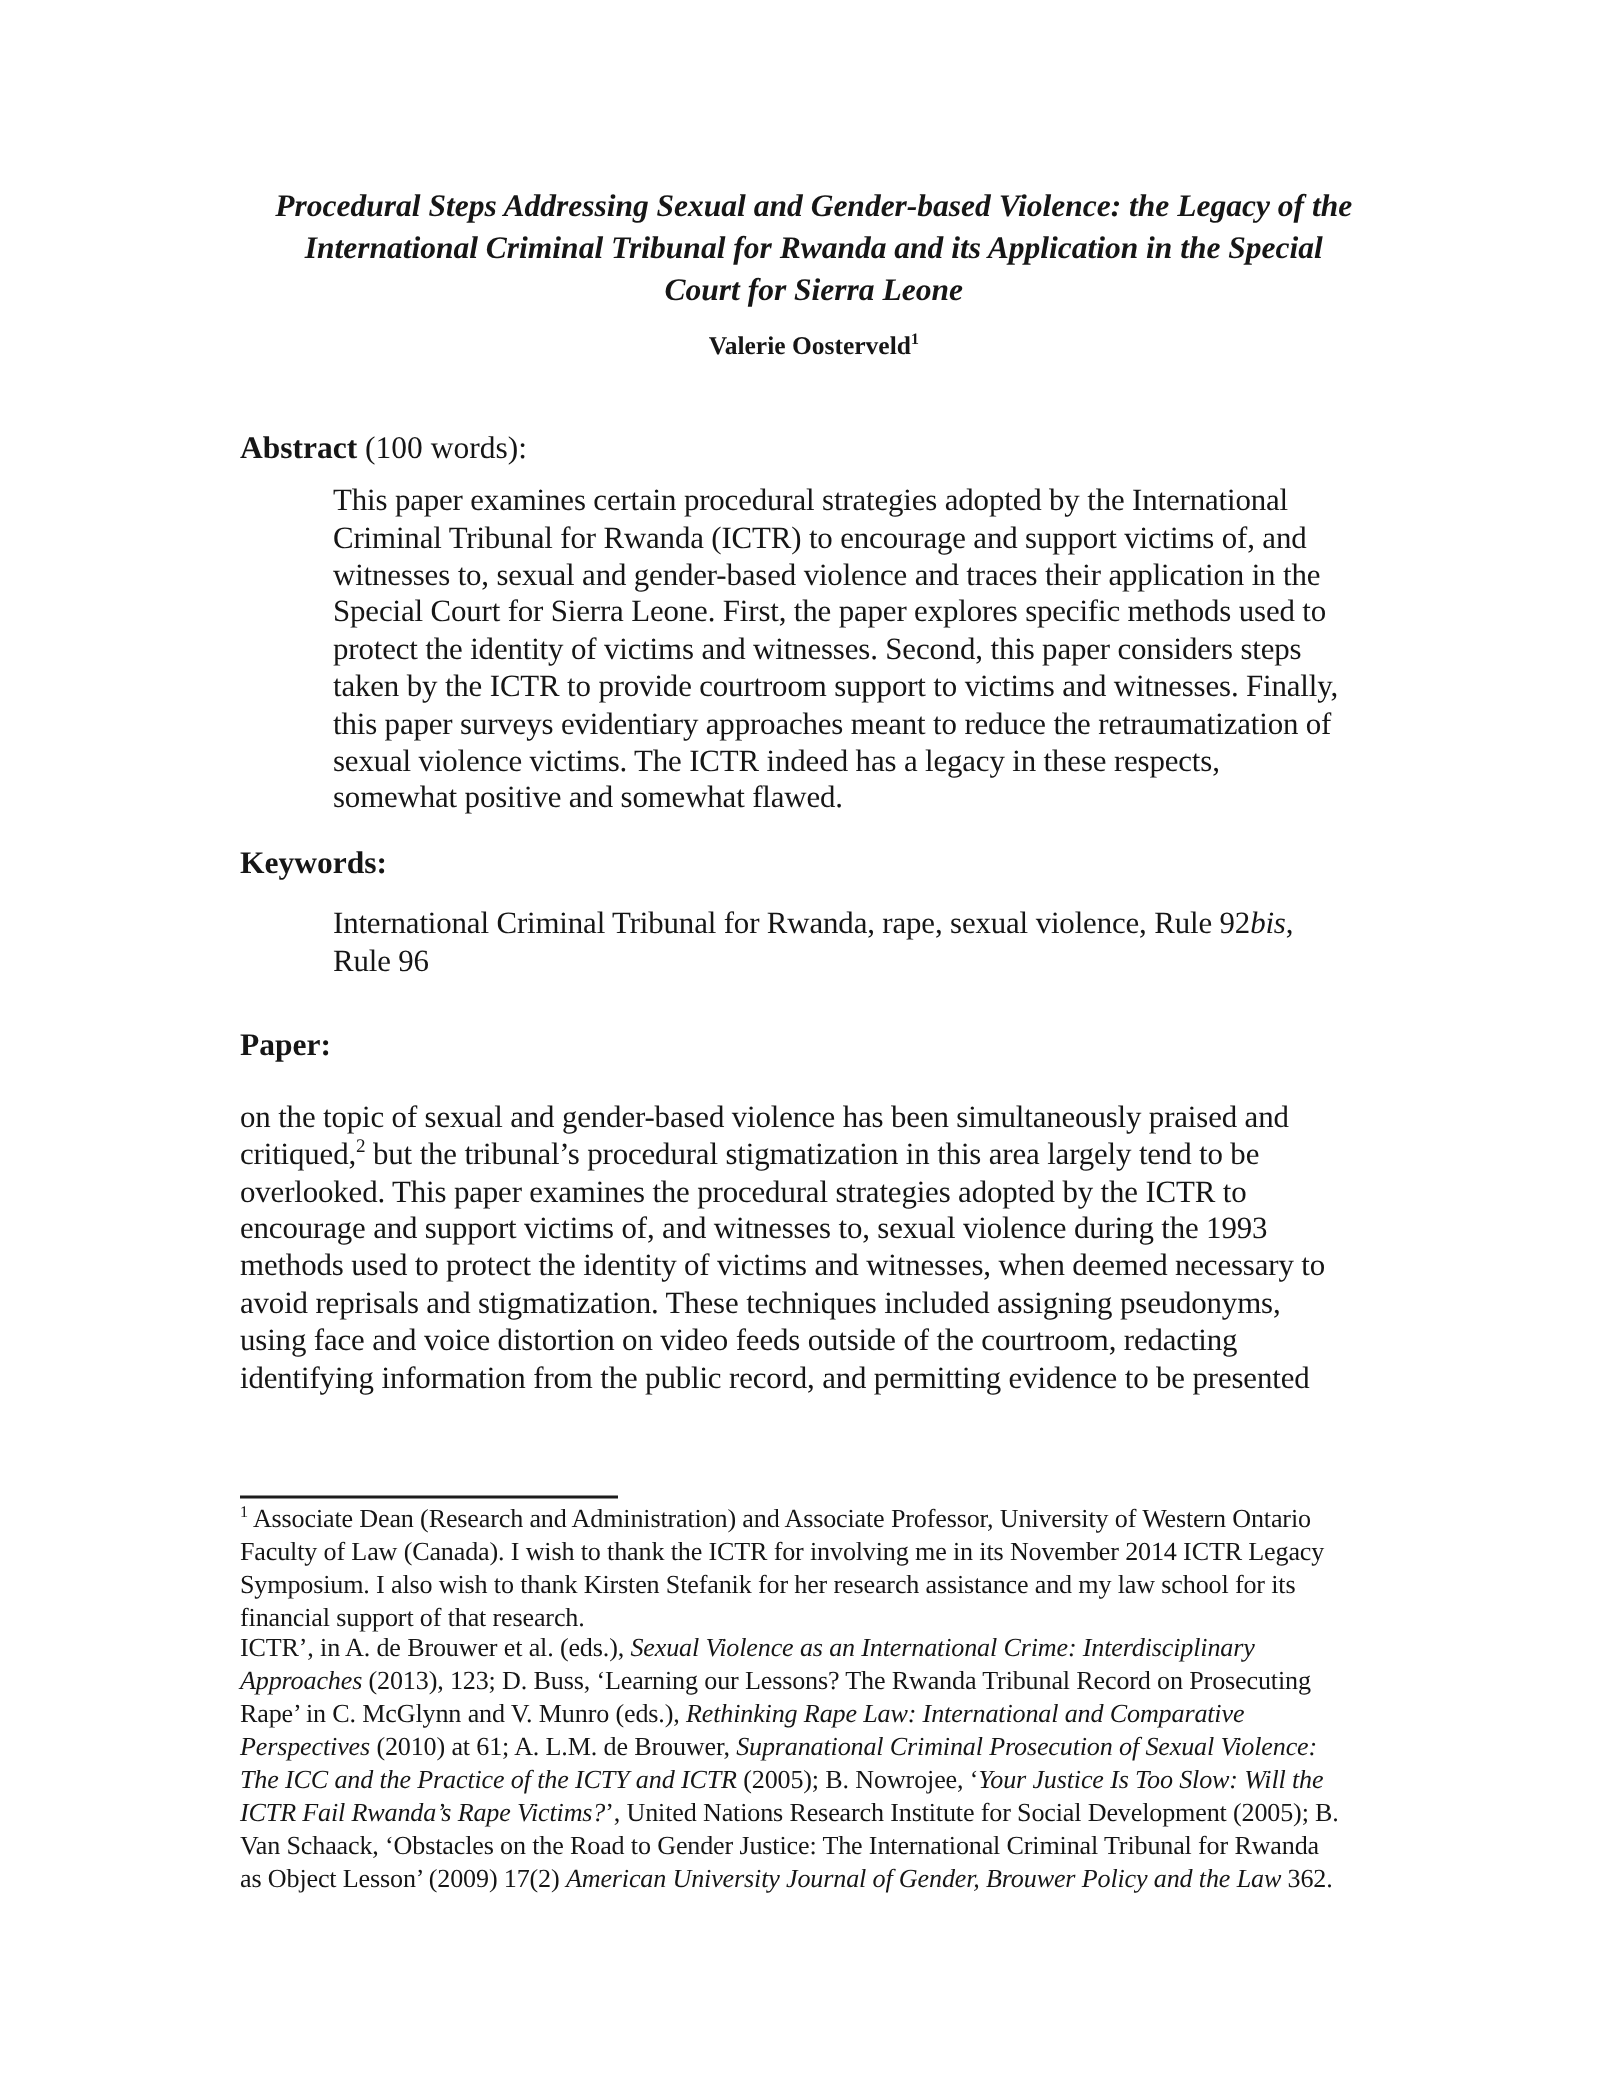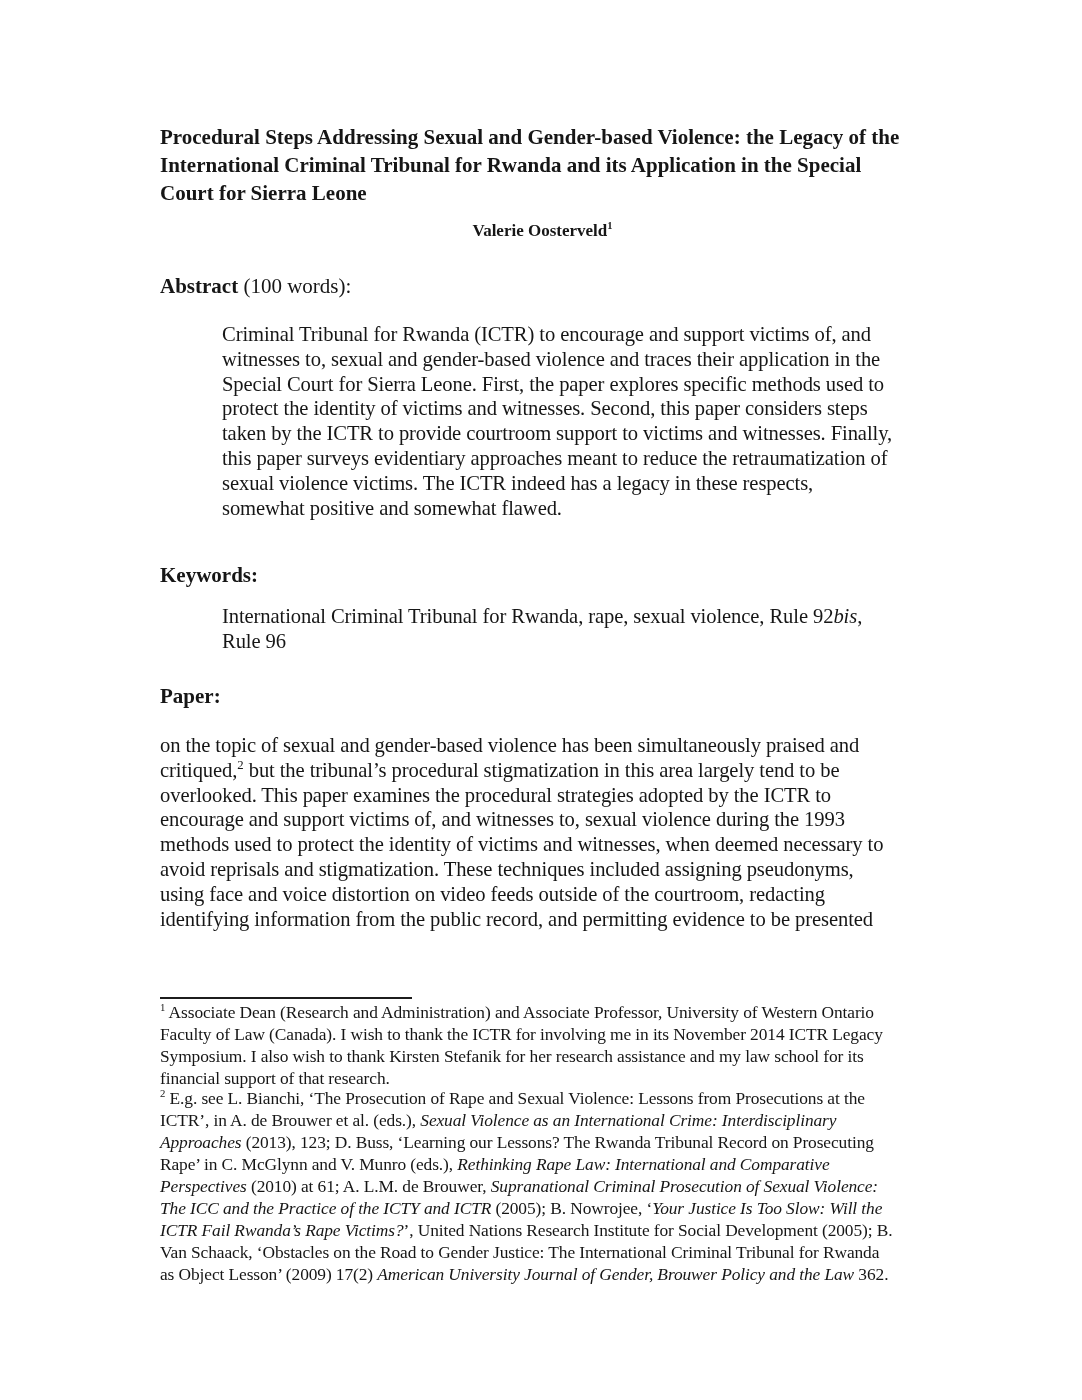--- a/index.html
+++ b/index.html
@@ -1,26 +1,26 @@
 <!DOCTYPE html>
 <html><head>
 <meta charset="utf-8">
 <style>
   html,body{margin:0;padding:0;background:#ffffff;}
   .page{
     position:relative;width:1082px;height:1400px;background:#ffffff;
     font-family:"Liberation Serif", serif;color:#161616;overflow:hidden;
   }
   .abs{position:absolute;}
-  .title-block{left:160px;top:123px;width:765px;
-    font-weight:bold;font-size:21px;line-height:28px;}
+  .title-block{left:160px;top:123px;width:765px;text-align:center;
+    font-weight:bold;font-size:21px;line-height:28px;font-style:italic;}
   .author-line{left:160px;top:217px;width:765px;text-align:center;
     font-weight:bold;font-size:17px;line-height:28px;}
   .heading{left:160px;font-weight:bold;font-size:21px;line-height:28px;white-space:nowrap;}
-  .h-abstract{top:272px;text-align:right;}
+  .h-abstract{top:284px;text-align:right;}
   .h-keywords{top:561px;}
   .h-paper{top:682px;}
   .heading .normal{font-weight:normal;}
   .block{font-size:20.6px;line-height:24.8px;white-space:nowrap;letter-spacing:-0.1px;}
   .abstract-body{left:222px;top:322px;}
   .keywords-body{left:222px;top:604px;}
   .body-par{left:160px;top:733px;}
   .fn-sep{left:160px;top:997px;width:252px;height:0;border-top:2px solid #1c1c1c;}
   .footnote{left:160px;font-size:17.4px;line-height:22px;white-space:nowrap;letter-spacing:-0.1px;}
   .fn1{top:1001px;}
@@ -41,20 +41,21 @@
 
   <div class="abs author-line">
     <span>Valerie Oosterveld</span><span class="sup">1</span>
   </div>
 
   <div class="abs heading h-abstract">
     <span>Abstract</span><span class="normal"> (100 words):</span>
   </div>
 
   <div class="abs block abstract-body">
+      <div class="tline"><span>This paper examines certain procedural strategies adopted by the International</span></div>
       <div class="tline"><span>Criminal Tribunal for Rwanda (ICTR) to encourage and support victims of, and</span></div>
       <div class="tline"><span>witnesses to, sexual and gender-based violence and traces their application in the</span></div>
       <div class="tline"><span>Special Court for Sierra Leone. First, the paper explores specific methods used to</span></div>
       <div class="tline"><span>protect the identity of victims and witnesses. Second, this paper considers steps</span></div>
       <div class="tline"><span>taken by the ICTR to provide courtroom support to victims and witnesses. Finally,</span></div>
       <div class="tline"><span>this paper surveys evidentiary approaches meant to reduce the retraumatization of</span></div>
       <div class="tline"><span>sexual violence victims. The ICTR indeed has a legacy in these respects,</span></div>
       <div class="tline"><span>somewhat positive and somewhat flawed.</span></div>
     </div>
 
@@ -81,21 +82,20 @@
   <div class="abs fn-sep"></div>
 
   <div class="abs footnote fn1">
       <div class="tline"><span class="sup">1</span><span> Associate Dean (Research and Administration) and Associate Professor, University of Western Ontario</span></div>
       <div class="tline"><span>Faculty of Law (Canada). I wish to thank the ICTR for involving me in its November 2014 ICTR Legacy</span></div>
       <div class="tline"><span>Symposium. I also wish to thank Kirsten Stefanik for her research assistance and my law school for its</span></div>
       <div class="tline"><span>financial support of that research.</span></div>
     </div>
 
   <div class="abs footnote fn2">
-      <div class="tline"><span class="sup">2</span><span> E.g. see L. Bianchi, ‘The Prosecution of Rape and Sexual Violence: Lessons from Prosecutions at the</span></div>
       <div class="tline"><span>ICTR’, in A. de Brouwer et al. (eds.), </span><span class="it">Sexual Violence as an International Crime: Interdisciplinary</span></div>
       <div class="tline"><span class="it">Approaches</span><span> (2013), 123; D. Buss, ‘Learning our Lessons? The Rwanda Tribunal Record on Prosecuting</span></div>
       <div class="tline"><span>Rape’ in C. McGlynn and V. Munro (eds.), </span><span class="it">Rethinking Rape Law: International and Comparative</span></div>
       <div class="tline"><span class="it">Perspectives</span><span> (2010) at 61; A. L.M. de Brouwer, </span><span class="it">Supranational Criminal Prosecution of Sexual Violence:</span></div>
       <div class="tline"><span class="it">The ICC and the Practice of the ICTY and ICTR</span><span> (2005); B. Nowrojee, ‘</span><span class="it">Your Justice Is Too Slow: Will the</span></div>
       <div class="tline"><span class="it">ICTR Fail Rwanda’s Rape Victims?</span><span>’, United Nations Research Institute for Social Development (2005); B.</span></div>
       <div class="tline"><span>Van Schaack, ‘Obstacles on the Road to Gender Justice: The International Criminal Tribunal for Rwanda</span></div>
       <div class="tline"><span>as Object Lesson’ (2009) 17(2) </span><span class="it">American University Journal of Gender, Brouwer Policy and the Law</span><span> 362.</span></div>
     </div>
 

